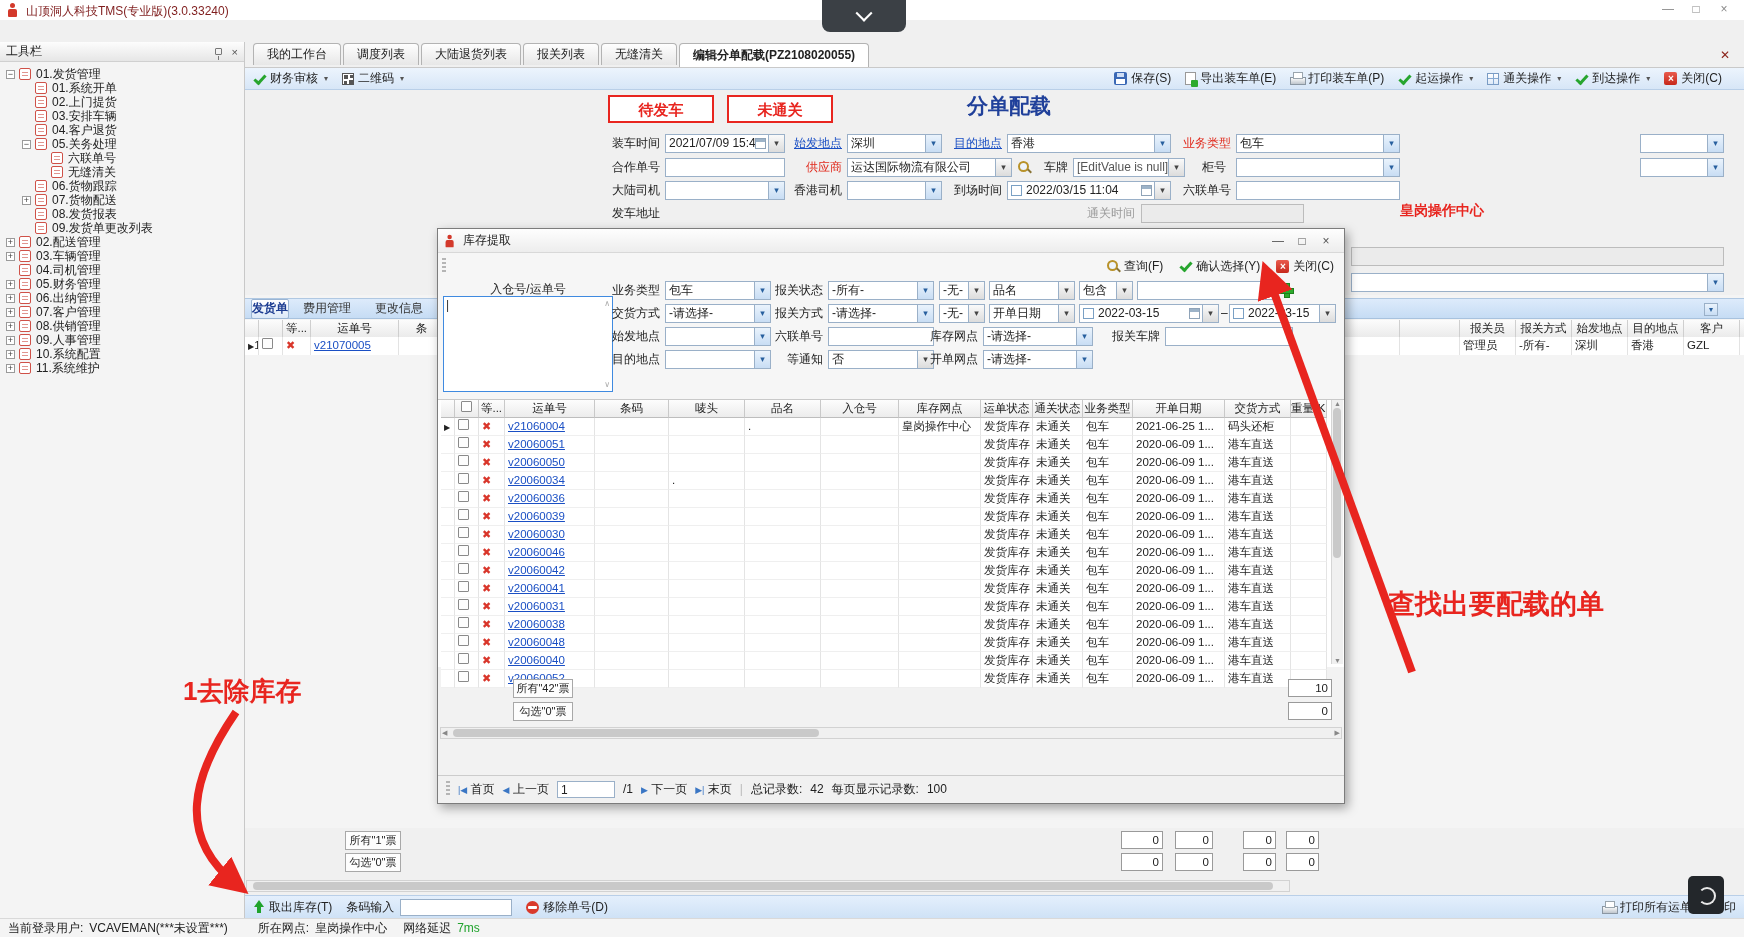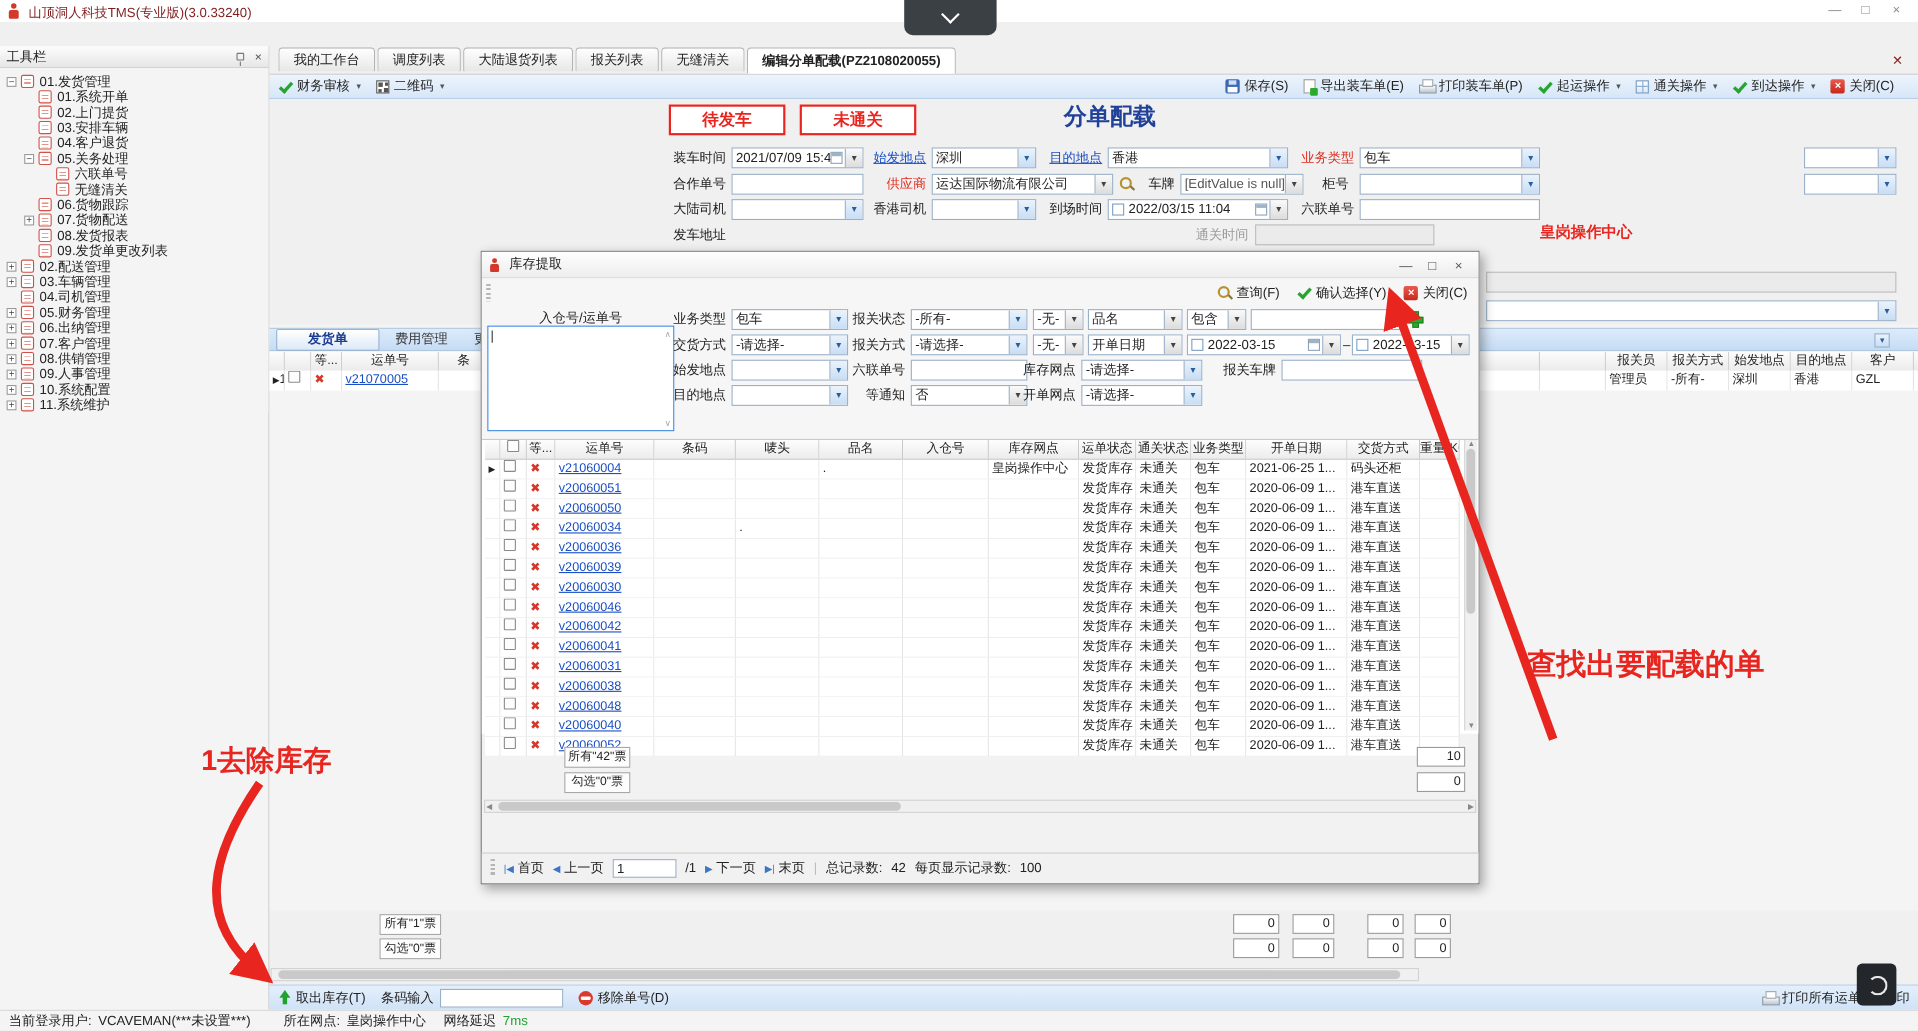--- a/index.html
+++ b/index.html
@@ -361,21 +361,21 @@
     <div class="tb dis" style="left:896px;top:114px;width:163px;"></div>
     <div class="abs" style="left:1155px;top:112px;color:#e8251f;font-weight:bold;font-size:14px;">皇岗操作中心</div>
 
     <div class="tb dis" style="left:1106px;top:157px;width:373px;"></div>
     <div class="combo" style="left:1106px;top:183px;width:373px;"></div>
   </div>
 
   <div class="abs" style="left:245px;top:295px;width:1499px;height:533px;background:#f4f4f4;">
     <div class="abs" style="left:0;top:3px;width:1499px;height:21px;background:linear-gradient(#ddebfb,#c6dcf4);border-top:1px solid #b0c8e2;border-bottom:1px solid #a8c2de;">
       <div style="display:flex;align-items:center;height:100%;padding-left:6px;gap:4px;">
-          <span style="background: linear-gradient(rgb(255, 255, 255), rgb(220, 233, 248)); border: 1px solid rgb(154, 181, 212); border-radius: 2px; padding: 0px 28px; height: 20px; line-height: 16px; font-weight: bold; color: rgb(28, 60, 145); text-align: center;">发货单</span>
+          <span style="background: linear-gradient(rgb(255, 255, 255), rgb(220, 233, 248)); border: 1px solid rgb(154, 181, 212); border-radius: 2px; padding: 0px 0; height: 20px; line-height: 16px; font-weight: bold; color: rgb(28, 60, 145); text-align: center;">发货单</span>
           <span style="padding: 0px 10px; color: rgb(51, 51, 51);">费用管理</span>
           <span style="padding: 0px 10px; color: rgb(51, 51, 51);">更改信息</span>
         </div>
       <div class="abs" style="right:26px;top:4px;width:14px;height:13px;background:linear-gradient(#eaf3fc,#c8ddf4);border:1px solid #9ab0c8;color:#275f9e;font-size:8px;text-align:center;line-height:12px;">▾</div>
     </div>
     <div id="grid-hdr-row">
         <div class="gridhdr-cell" style="left: 0px; top: 25px; width: 14px;"></div>
         <div class="gridhdr-cell" style="left: 14px; top: 25px; width: 24px;"></div>
         <div class="gridhdr-cell" style="left: 38px; top: 25px; width: 28px;">等...</div>
         <div class="gridhdr-cell" style="left: 66px; top: 25px; width: 88px;">运单号</div>

